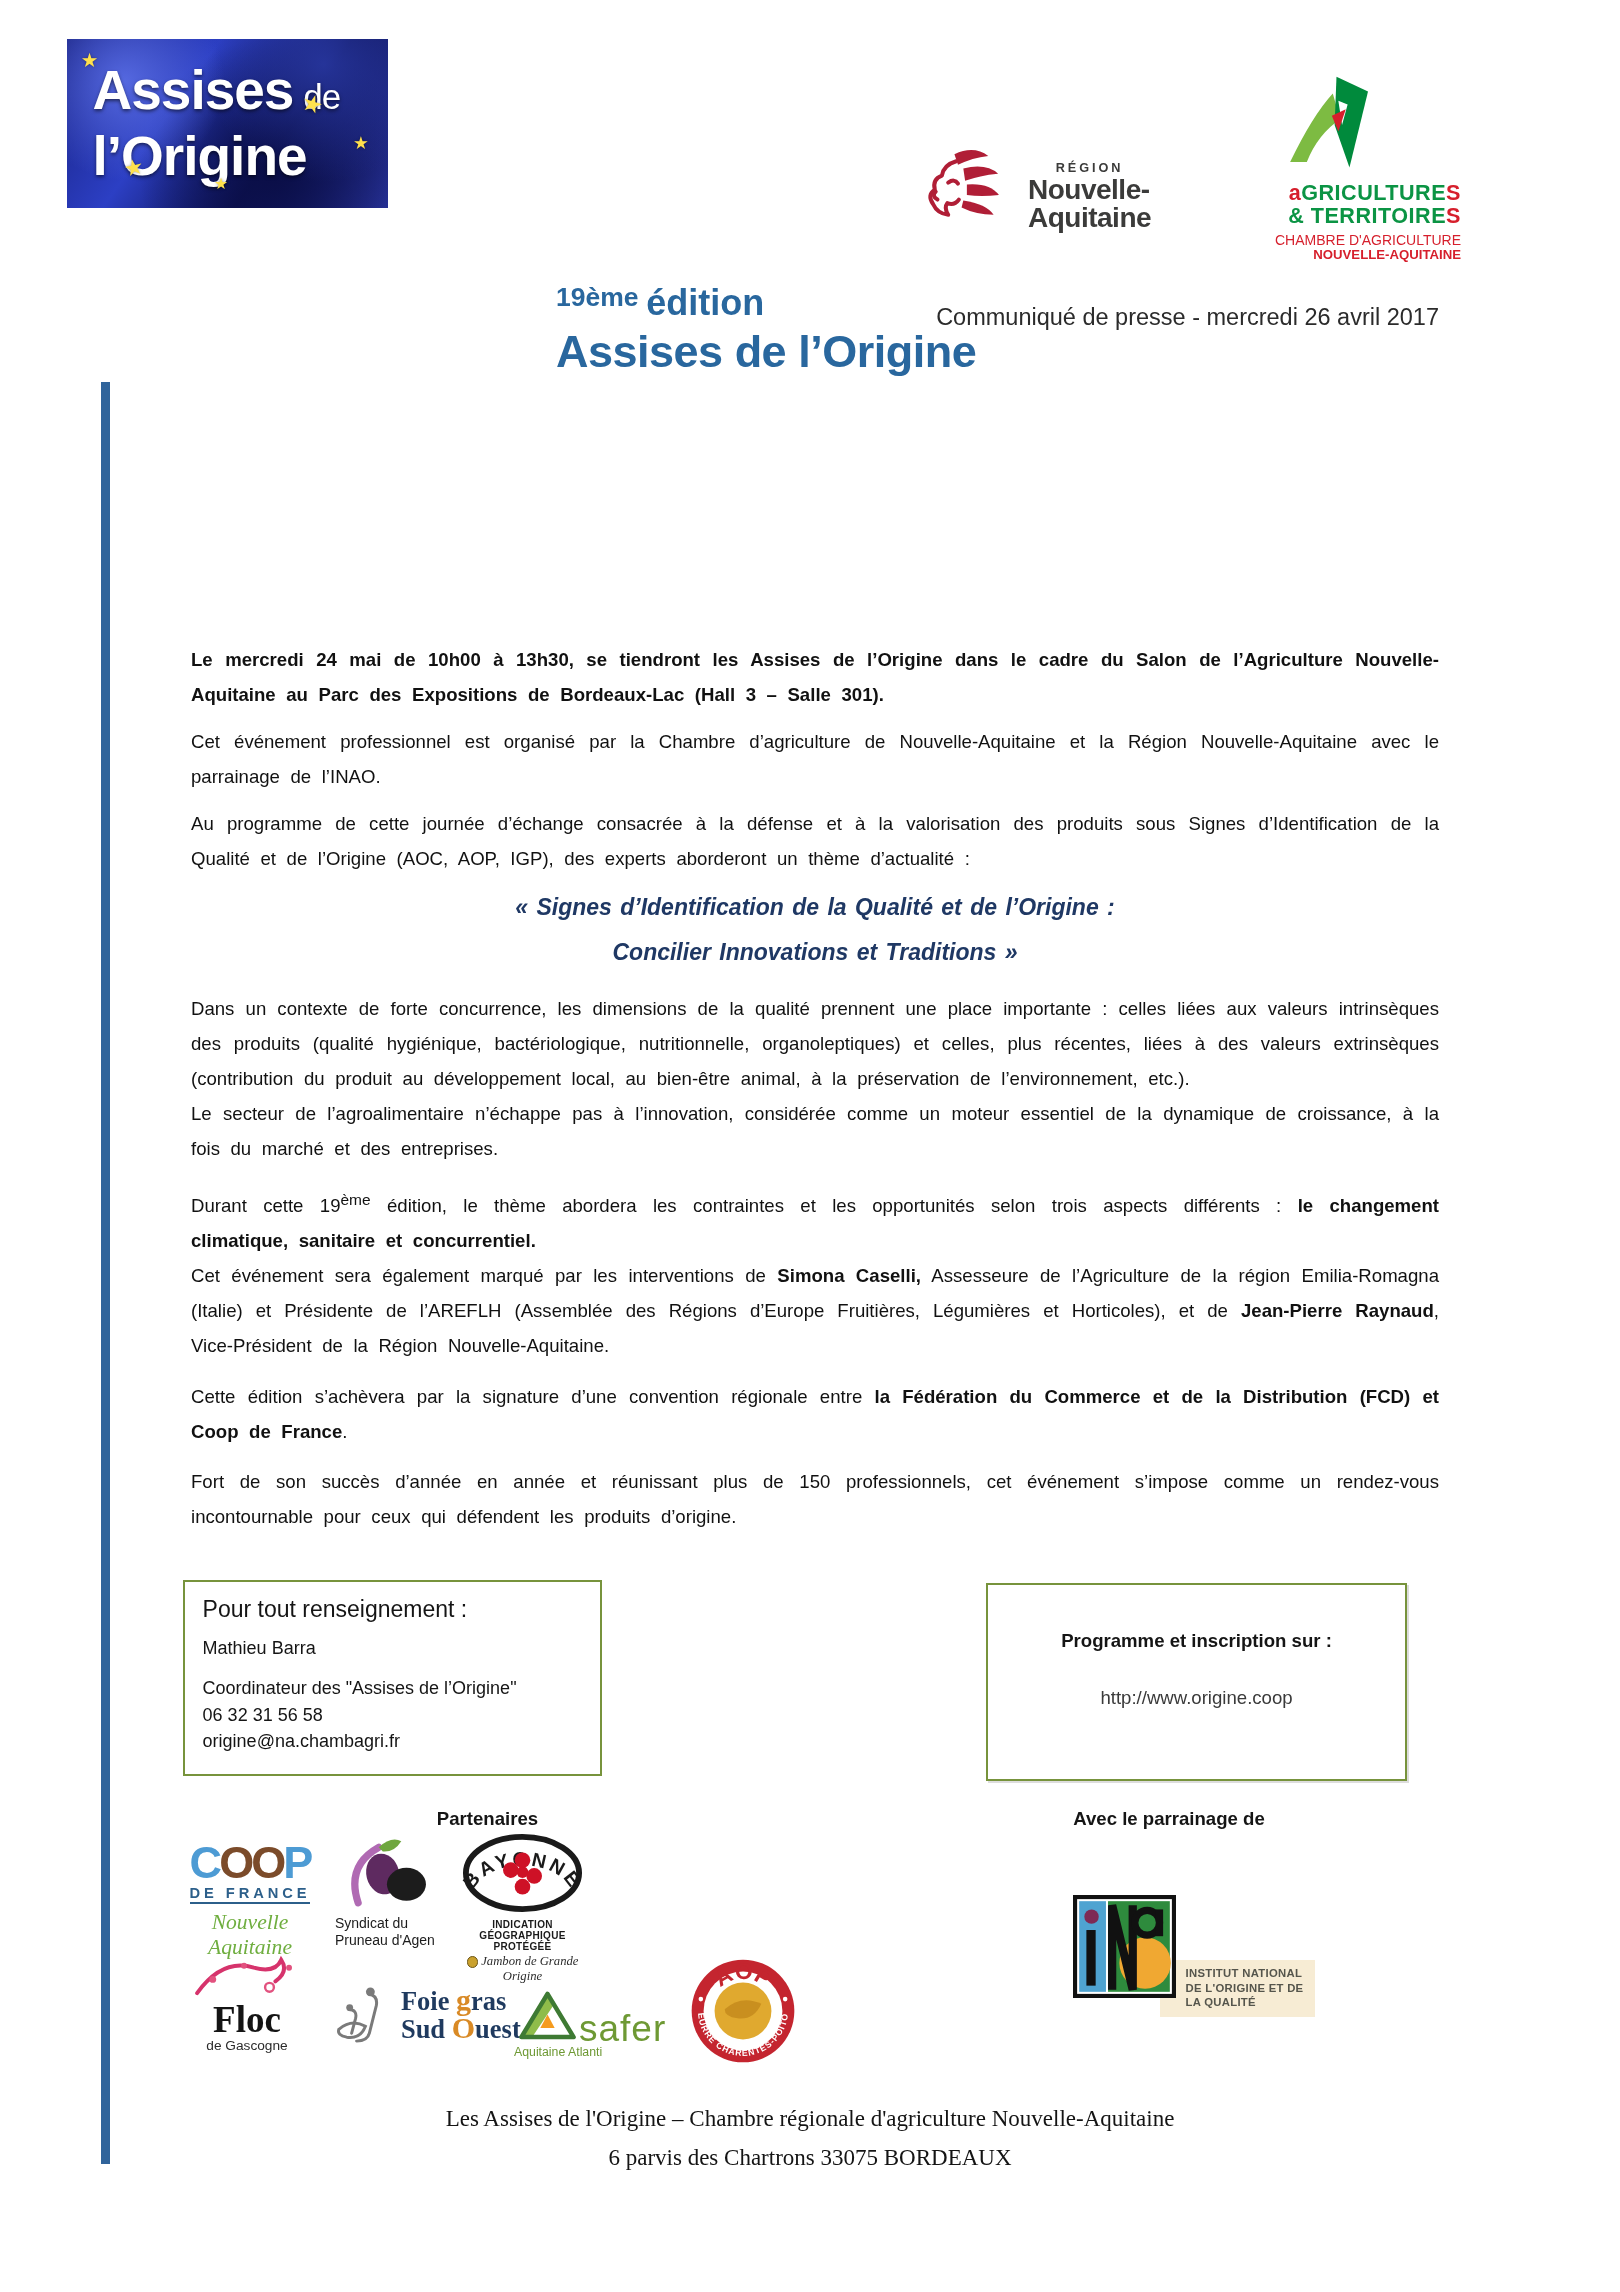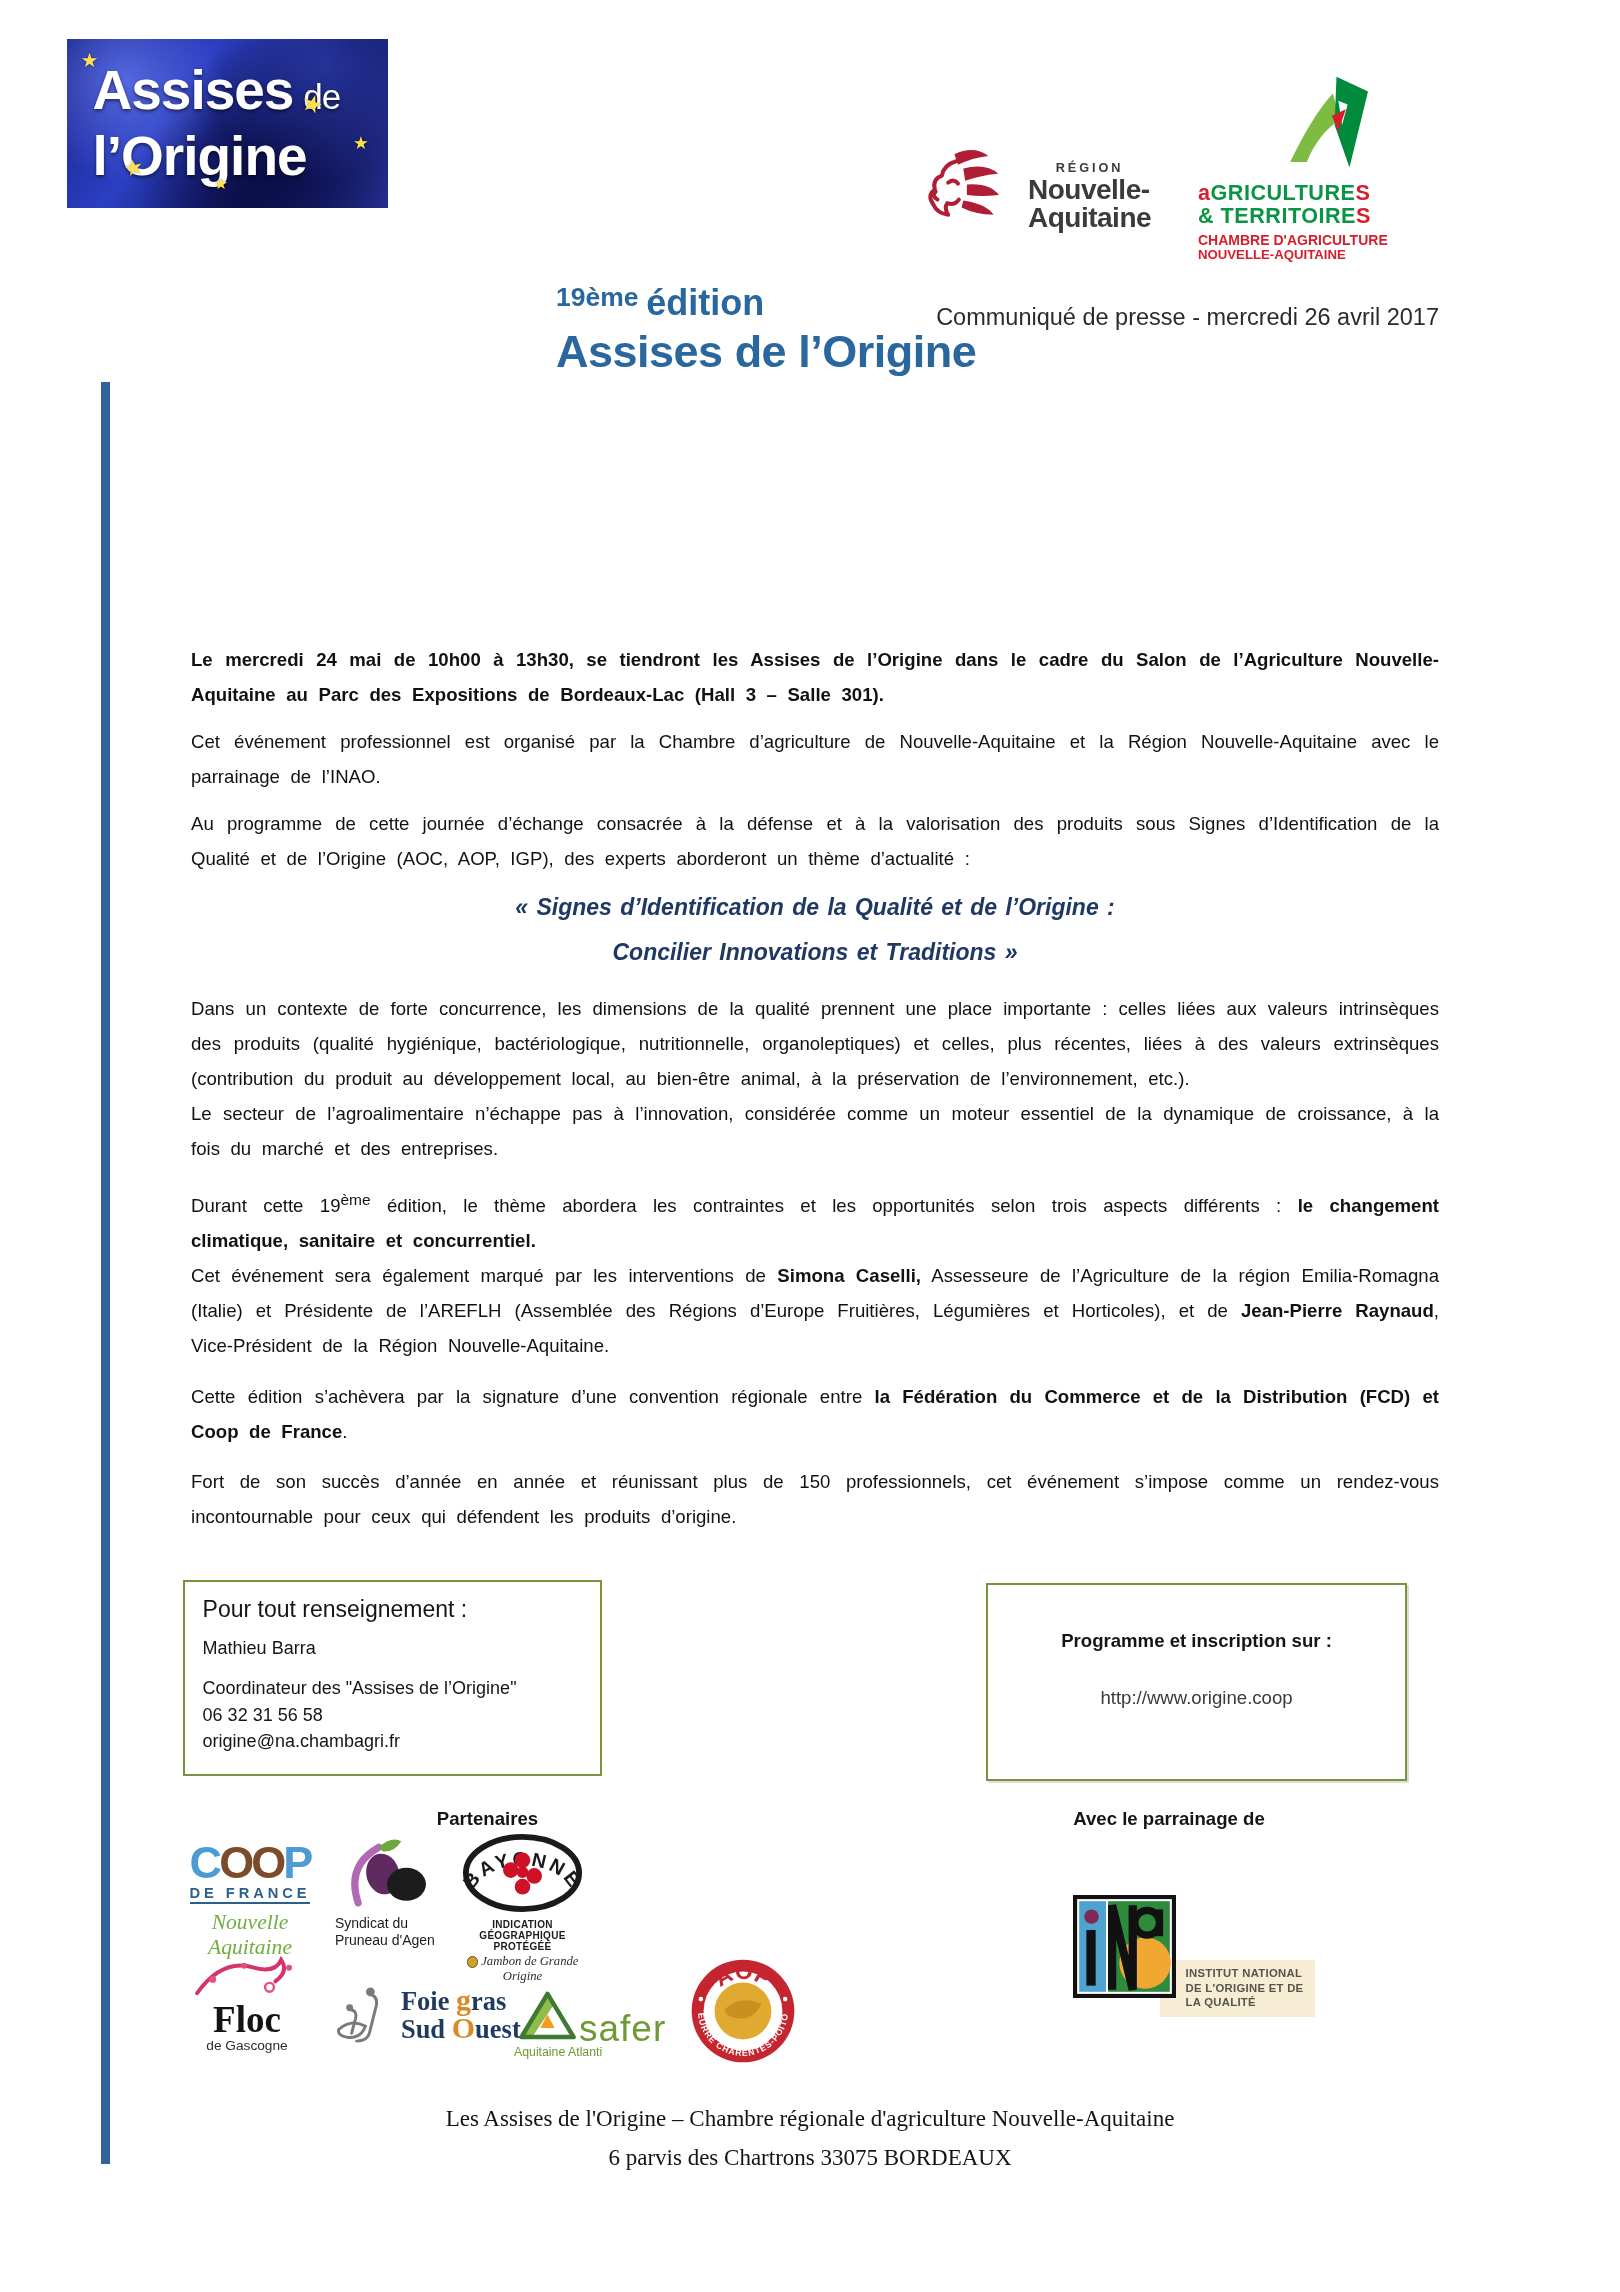--- a/index.html
+++ b/index.html
@@ -17,26 +17,26 @@
   .logo-assises .l1{font-size:55px;font-weight:bold;line-height:59px;letter-spacing:-1px;text-shadow:0 2px 3.9px rgba(0,0,0,.55);}
   .logo-assises .l1 .small{font-size:35px;font-weight:normal;margin-left:9.8px;}
   .logo-assises .l2{font-size:55px;font-weight:bold;line-height:61px;letter-spacing:-1px;text-shadow:0 2px 3.9px rgba(0,0,0,.55);}
   .logo-assises .star{position:absolute;color:#ffe14d;text-shadow:0 0 2.9px rgba(0,0,0,.4);}
 
   .logo-region{position:absolute;left:917px;top:145px;width:245px;height:102px;display:flex;align-items:center;}
   .logo-region .txt{margin-left:13px;color:#3b3b3a;}
   .logo-region .kicker{font-size:12.7px;letter-spacing:2.9px;font-weight:bold;text-align:center;margin-bottom:1px;}
   .logo-region .big{font-size:28px;font-weight:bold;line-height:28px;letter-spacing:-0.5px;}
 
-  .logo-chambre{position:absolute;left:1198px;top:73px;width:263px;text-align:left;}
+  .logo-chambre{position:absolute;left:1198px;top:73px;width:263px;text-align:right;}
   .logo-chambre .glyph{display:block;margin:0 auto 5.9px auto;}
   .chambre-l1{font-size:21.6px;font-weight:bold;letter-spacing:0.5px;line-height:23.5px;}
   .chambre-l2{font-size:21.6px;font-weight:bold;letter-spacing:0.5px;line-height:23.5px;}
   .green{color:#0b9444;} .red{color:#d61f2c;}
-  .chambre-l3{font-size:14px;font-weight:bold;color:#d61f2c;line-height:16.7px;margin-top:3.9px;}
+  .chambre-l3{font-size:14px;font-weight:normal;color:#d61f2c;line-height:16.7px;margin-top:3.9px;}
   .chambre-l4{font-size:13.2px;font-weight:bold;color:#d61f2c;line-height:14.7px;}
 
   .date-line{position:absolute;right:181px;top:304px;font-size:23.5px;color:#2b2b2b;}
 
   
   .blue-bar{position:absolute;left:101px;top:382px;width:8.8px;height:1782px;background:#30649b;}
 
   
   .title-block{position:absolute;left:556px;top:282px;color:#29679e;}
   .title-edition{font-weight:bold;}

